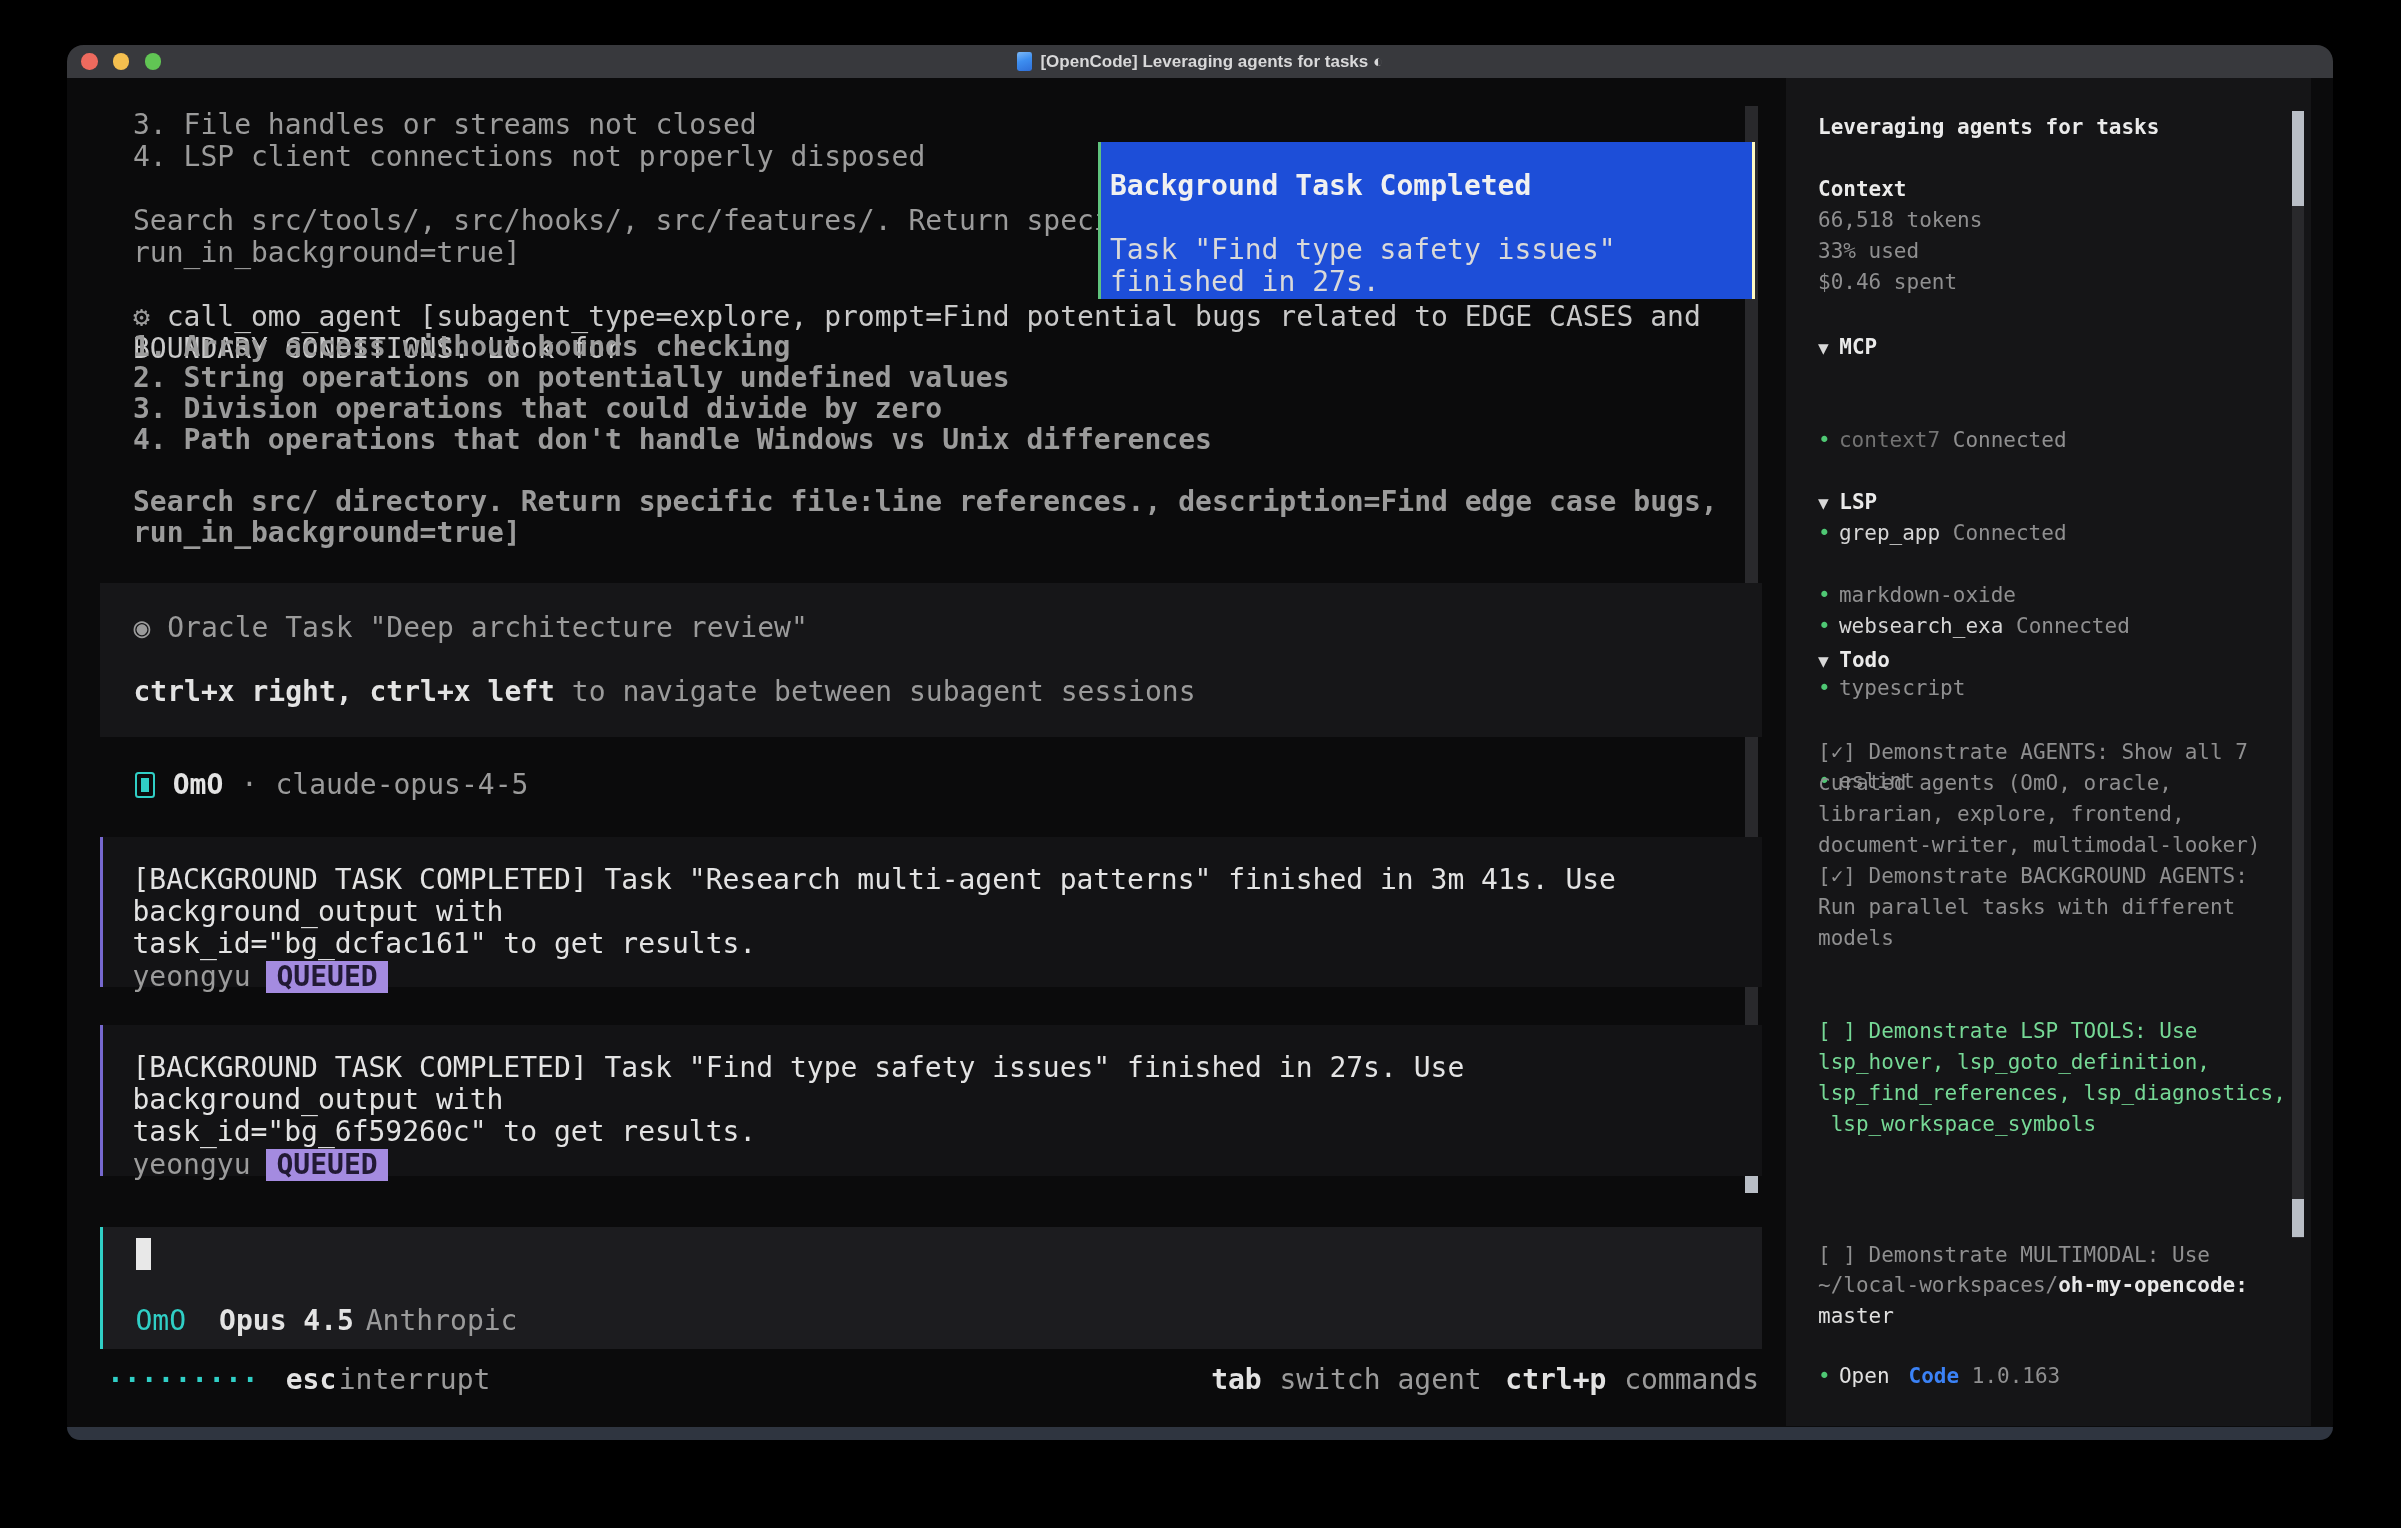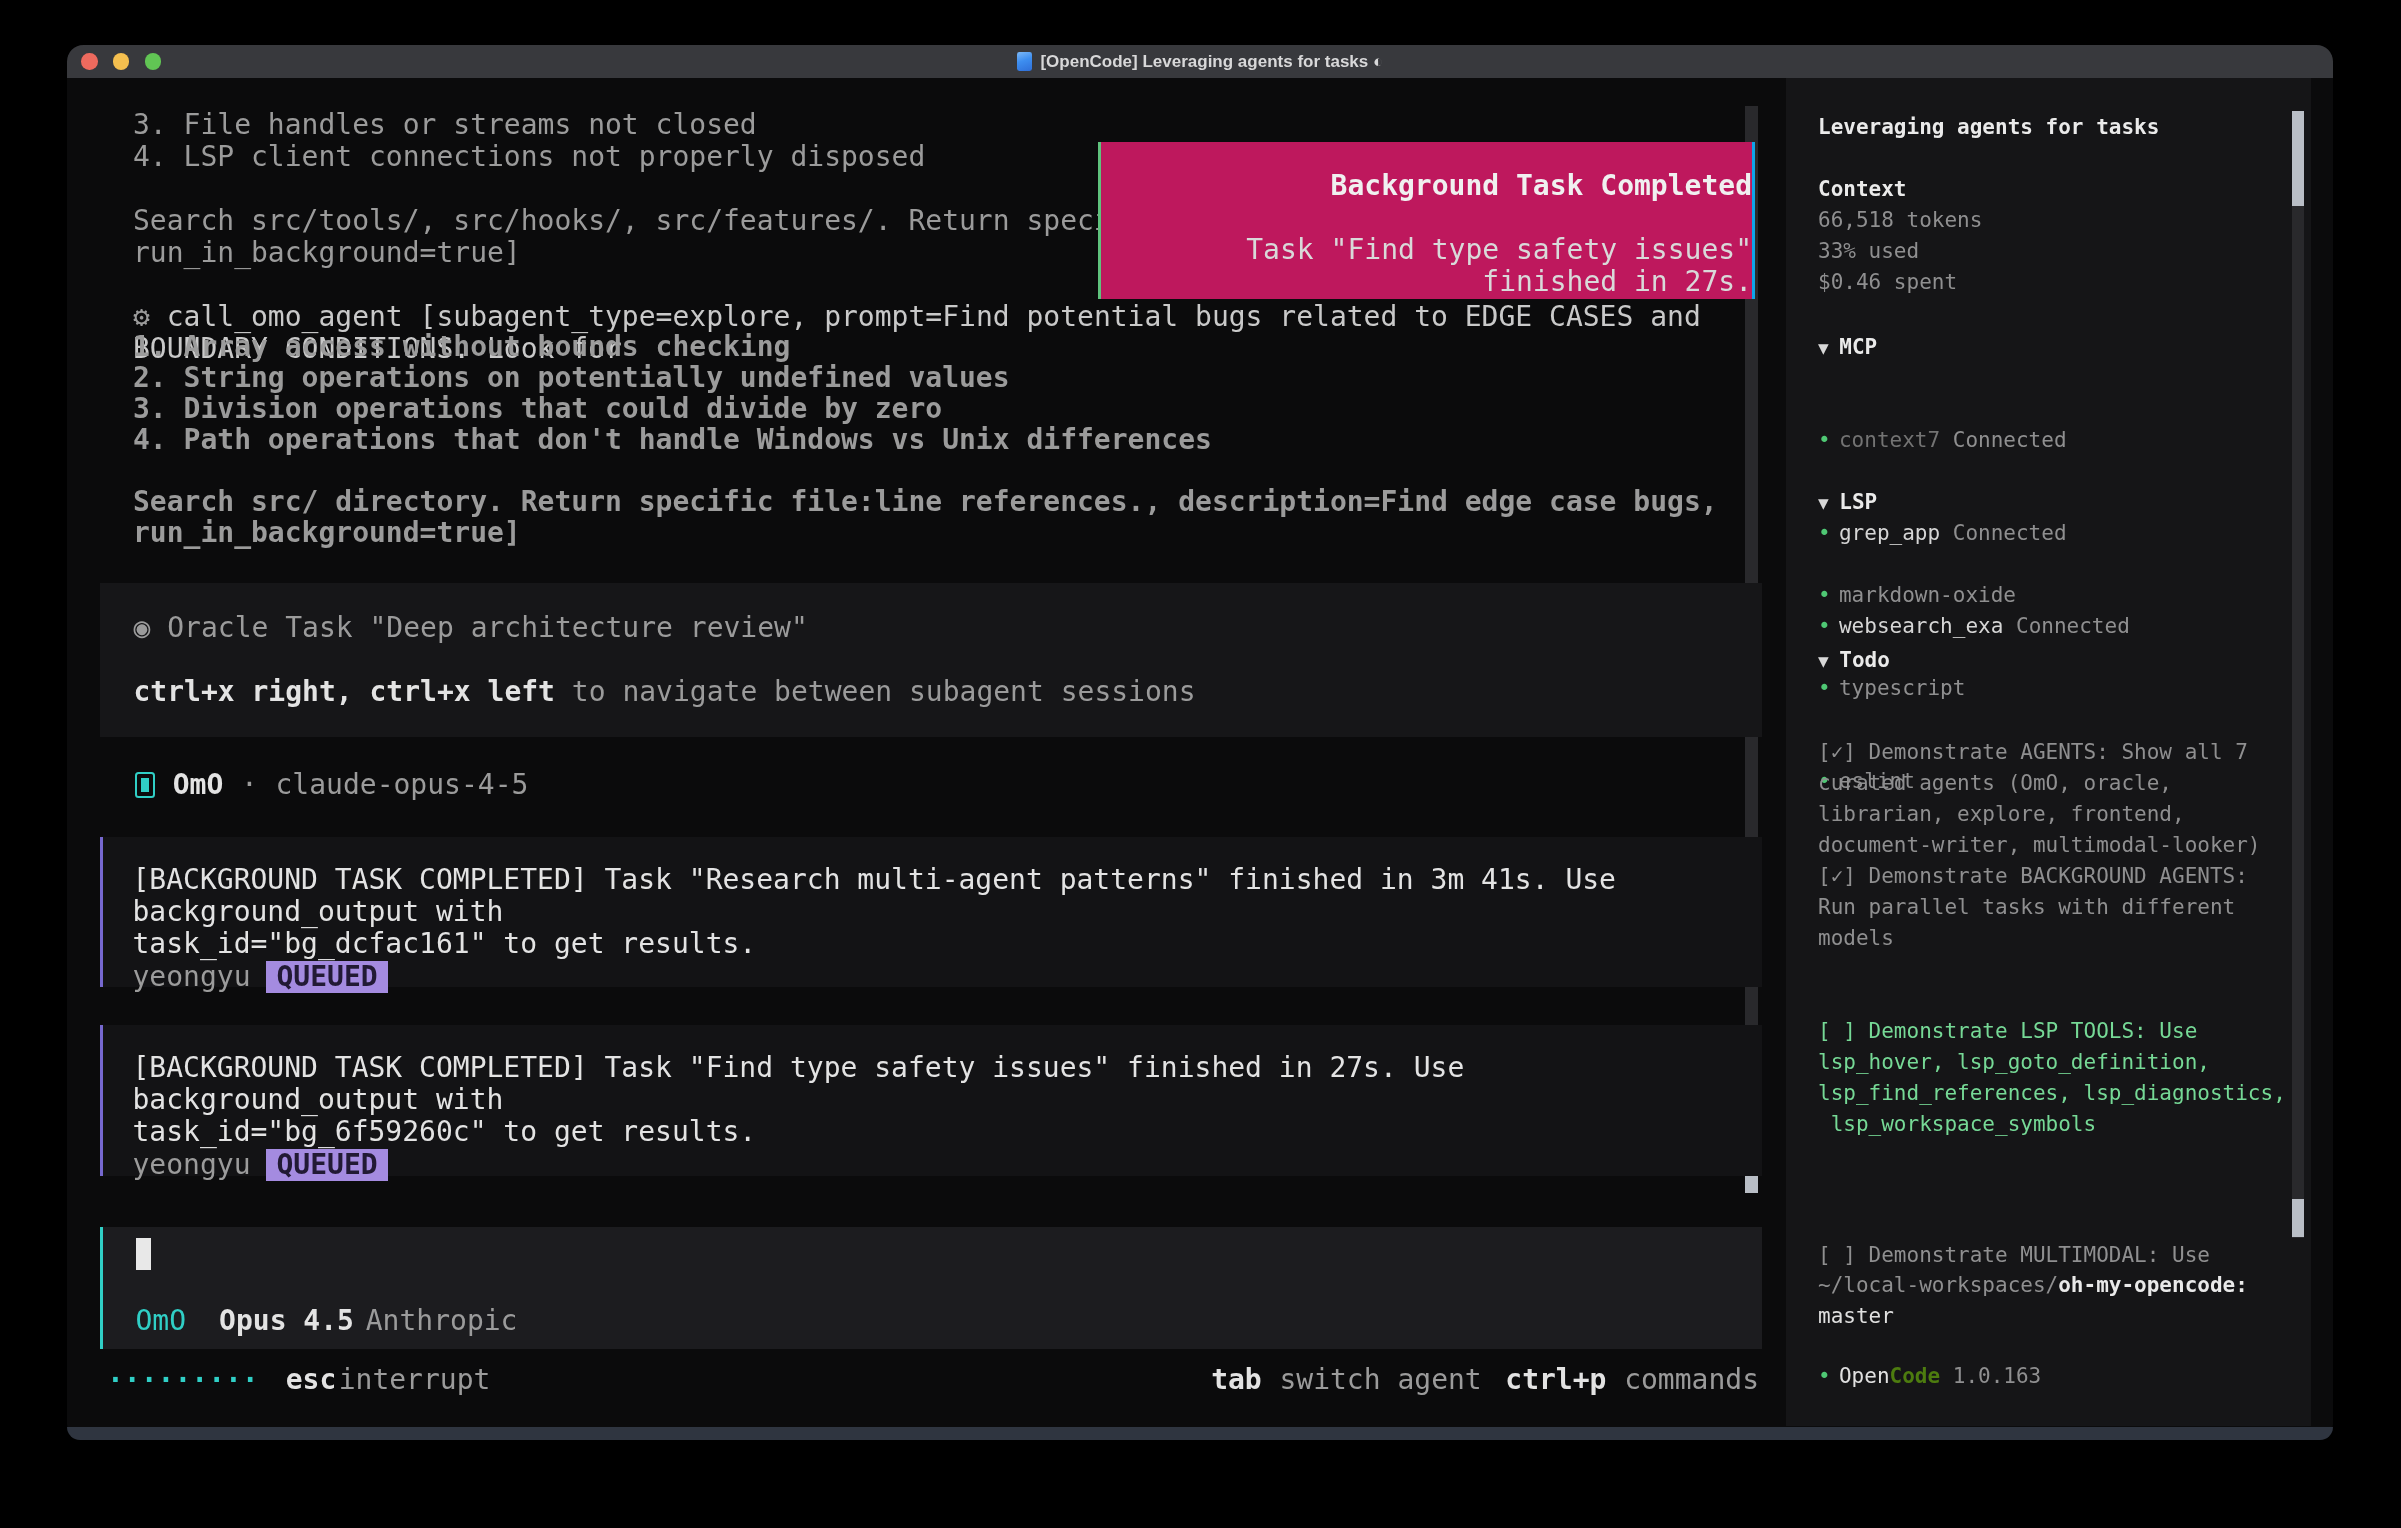--- a/index.html
+++ b/index.html
@@ -23,22 +23,22 @@
                  border-radius:0 0 16.5px 16.5px; }
 
   .gray { color:#9b9b9b; }
   .bright { color:#e3e3e3; }
   .mid { color:#c9c9c9; }
 
   .panel { background:#161618; }
   .msgbox { background:#131315; border-left:3.5px solid #7668cf; }
   .badge { display:inline-block; background:#a48be0; color:#221a35; font-weight:bold; padding:0 10.6px; }
 
-  .toast { background:#be185d; border-left:3px solid #5fc27d; border-right:3px solid #0ea5e9;
-           padding:28px 0 0 8.9px;text-align:right; }
+  .toast { background:#1d4ed8; border-left:3px solid #5fc27d; border-right:3px solid #fef9c3;
+           padding:28px 0 0 8.9px; }
 
   .inputbox { background:#1c1c1f; border-left:3.5px solid #30cfc6; }
   .cursor { width:15.4px; height:32px; background:#e8e8e8; }
 
   .sidebar { position:absolute; left:1719px; top:33px; width:525px; height:1348px; background:#151517; }
   .sb-head { color:#eaeaea; font-weight:bold; }
   .tri { color:#d8d8d8; margin-right:10.6px; font-size:17.7px; }
   .dot-green { color:#4fc874; margin-right:8.3px; }
   .todo-done, .todo-pending { color:#8f8f90; }
   .todo-active { color:#76d996; }
@@ -179,21 +179,21 @@
 models</div>
       <div class="todo-active">[ ] Demonstrate LSP TOOLS: Use
 lsp_hover, lsp_goto_definition,
 lsp_find_references, lsp_diagnostics,
  lsp_workspace_symbols</div>
       <div class="todo-pending" style="margin-top:38px;">[ ] Demonstrate MULTIMODAL: Use</div>
     </div>
 
     <div class="abs sb-mono" style="left:32px; top:1192px; width:479px;"><span style="color:#8f8f90;">~/local-workspaces/</span><span style="color:#e9e9e9; font-weight:bold;">oh-my-opencode:</span><br><span style="color:#e0e0e0;">master</span></div>
 
-    <div class="abs sb-mono" style="left:32px; top:1283px;"><span class="dot-green">•</span><span style="color:#e0e0e0;">Open</span><span style="color:#4d7c0f; font-weight:bold;">Code</span><span> </span><span style="color:#8f8f90;">1.0.163</span></div>
+    <div class="abs sb-mono" style="left:32px; top:1283px;"><span class="dot-green">•</span><span style="color:#e0e0e0;">Open</span><span style="color:#3b82f6; font-weight:bold;margin-left:19px;">Code</span><span> </span><span style="color:#8f8f90;">1.0.163</span></div>
 
     <div class="abs track" style="left:506px; top:32.5px; width:11.8px; height:1127px;"></div>
     <div class="abs thumb" style="left:506px; top:32.5px; width:11.8px; height:95px;"></div>
     <div class="abs thumb" style="left:506px; top:1121px; width:11.8px; height:38px;"></div>
   </div>
 
   <div class="bottom-edge"></div>
 </div>
 
 

